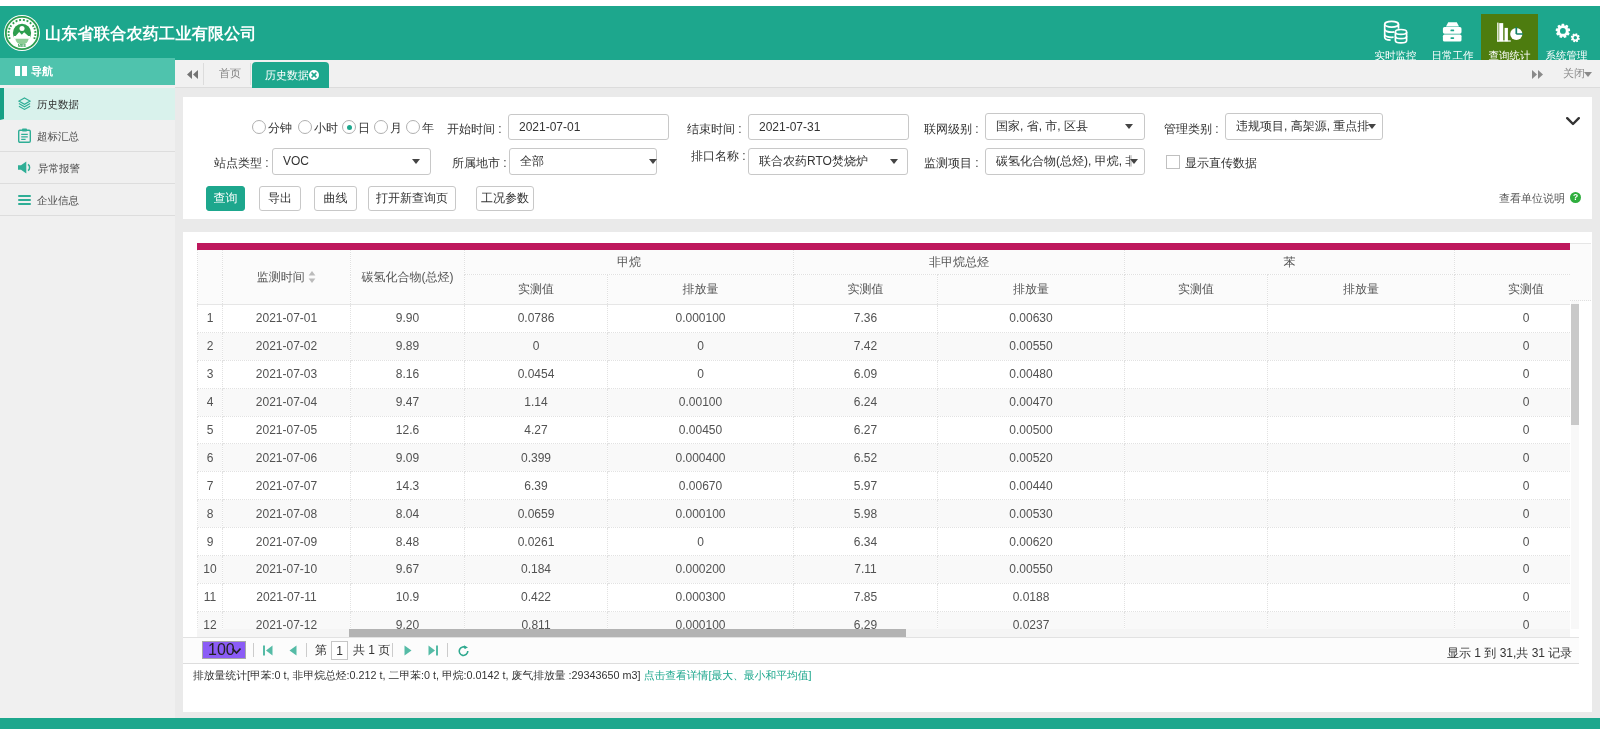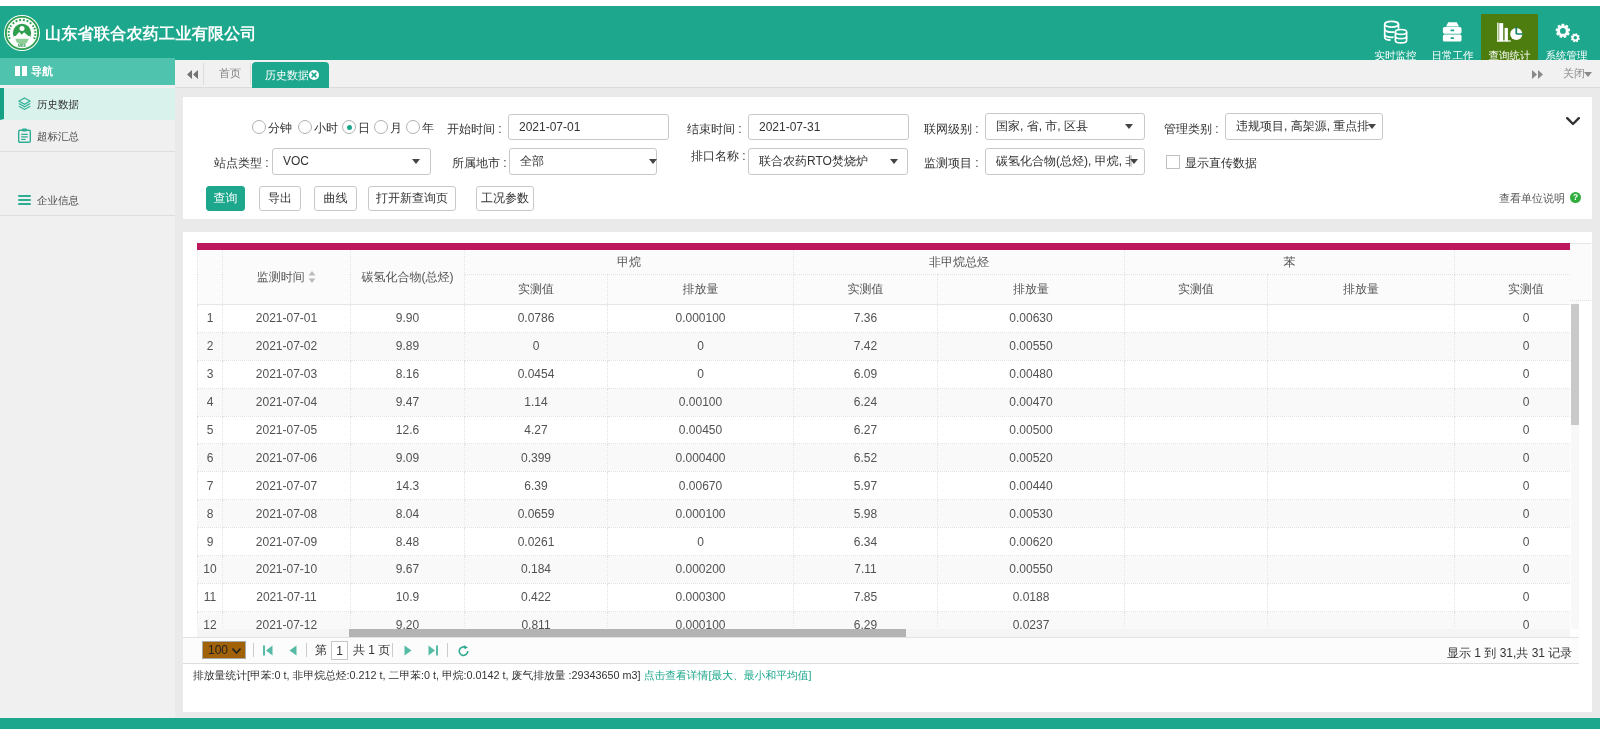--- a/index.html
+++ b/index.html
@@ -133,20 +133,26 @@
       <path d="M0.9 6.6 L6.5 9.8 L12.1 6.6"></path>
       <path d="M0.9 9.2 L6.5 12.4 L12.1 9.2"></path>
     </svg>历史数据
   </div>
   <div class="mitem" style="top:62px;">
     <svg width="13" height="15" viewBox="0 0 13 15">
       <rect x="0.7" y="2.2" width="11.6" height="12.1" rx="1.2" fill="none" stroke="#2FAE96" stroke-width="1.4"></rect>
       <rect x="4" y="0.6" width="5" height="3" rx="0.8" fill="#2FAE96"></rect>
       <path d="M3.2 6.4 h6.6 M3.2 8.9 h6.6 M3.2 11.4 h4.4" stroke="#2FAE96" stroke-width="1.2" fill="none"></path>
     </svg>超标汇总
+  </div>
+  <div class="mitem" style="top:94px;">
+    <svg width="14" height="13" viewBox="0 0 14 13">
+      <path d="M0 4.3 h3 L8.3 0.4 v12.2 L3 8.7 H0 Z" fill="#2FAE96"></path>
+      <path d="M10 3.4 a3.8 3.8 0 0 1 0 6.2" stroke="#2FAE96" stroke-width="1.5" fill="none"></path>
+    </svg>异常报警
   </div>
   <div class="mitem" style="top:126px;">
     <svg width="13" height="10" viewBox="0 0 13 10">
       <rect x="0" y="0" width="13" height="2" rx="1" fill="#2FAE96"></rect>
       <rect x="0" y="4" width="13" height="2" rx="1" fill="#2FAE96"></rect>
       <rect x="0" y="8" width="13" height="2" rx="1" fill="#2FAE96"></rect>
     </svg>企业信息
   </div>
 </div>
 <div id="tabs">
@@ -414,21 +420,21 @@
 </div>
 
 <div class="abs" style="left:1570px;top:243px;width:21px;height:58px;background:#FBFBFB;border-top:1px solid #E6E6E6;border-bottom:1px dotted #E0E0E0;"></div>
 <div class="abs" style="left:1571px;top:301px;width:8px;height:328px;background:#F8F8F8;"></div>
 <div class="abs" style="left:1571px;top:304px;width:8px;height:121px;background:#C9C9C9;"></div>
 
 <div class="abs" style="left:197px;top:629px;width:1373px;height:8px;background:#F5F5F5;"></div>
 <div class="abs" style="left:349px;top:629px;width:557px;height:8px;background:#B3B3B3;"></div>
 <div id="pgbar"></div>
 
-<div class="abs" style="left:202px;top:641px;width:44px;height:18px;border:1px solid #A8A8A8;background:#a16207;font-size:12px;color:#222;line-height:16px;padding-left:5px;">100
+<div class="abs" style="left:202px;top:641px;width:44px;height:18px;border:1px solid #A8A8A8;background:#8b5cf6;font-size:16px;color:#222;line-height:16px;padding-left:5px;">100
   <svg width="9" height="6" viewBox="0 0 9 6" style="position:absolute;right:4px;top:6px;">
       <path d="M0.5 0.5 L4.5 5 L8.5 0.5" stroke="#222" stroke-width="1.6" fill="none"></path>
     </svg>
 </div>
 <div class="pgsep" style="left:253px;top:643px;"></div>
 <svg width="11" height="11" viewBox="0 0 11 11" style="position:absolute;left:262px;top:645px;">
     <path d="M1 0.5 h2 v10 h-2 z" fill="#55BBA6"></path>
     <path d="M10.5 0.5 v10 L4 5.5 Z" fill="#55BBA6"></path>
   </svg>
 <svg width="8" height="11" viewBox="0 0 8 11" style="position:absolute;left:289px;top:645px;">

